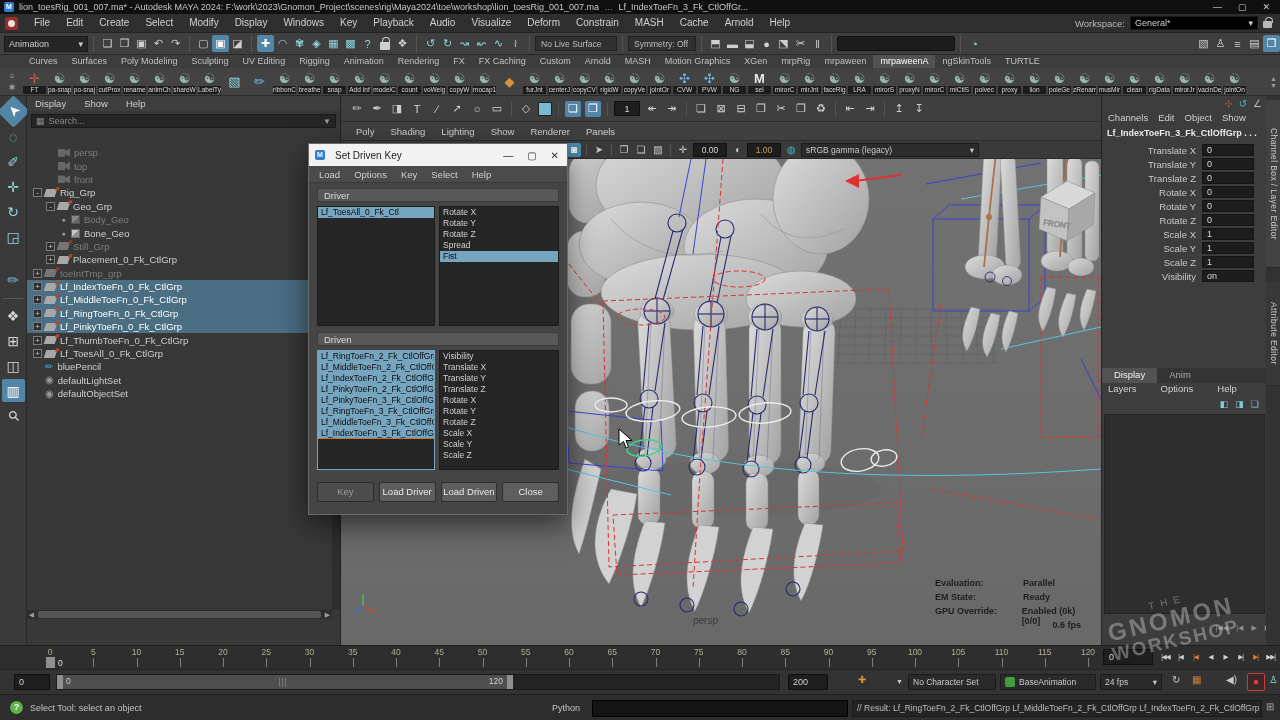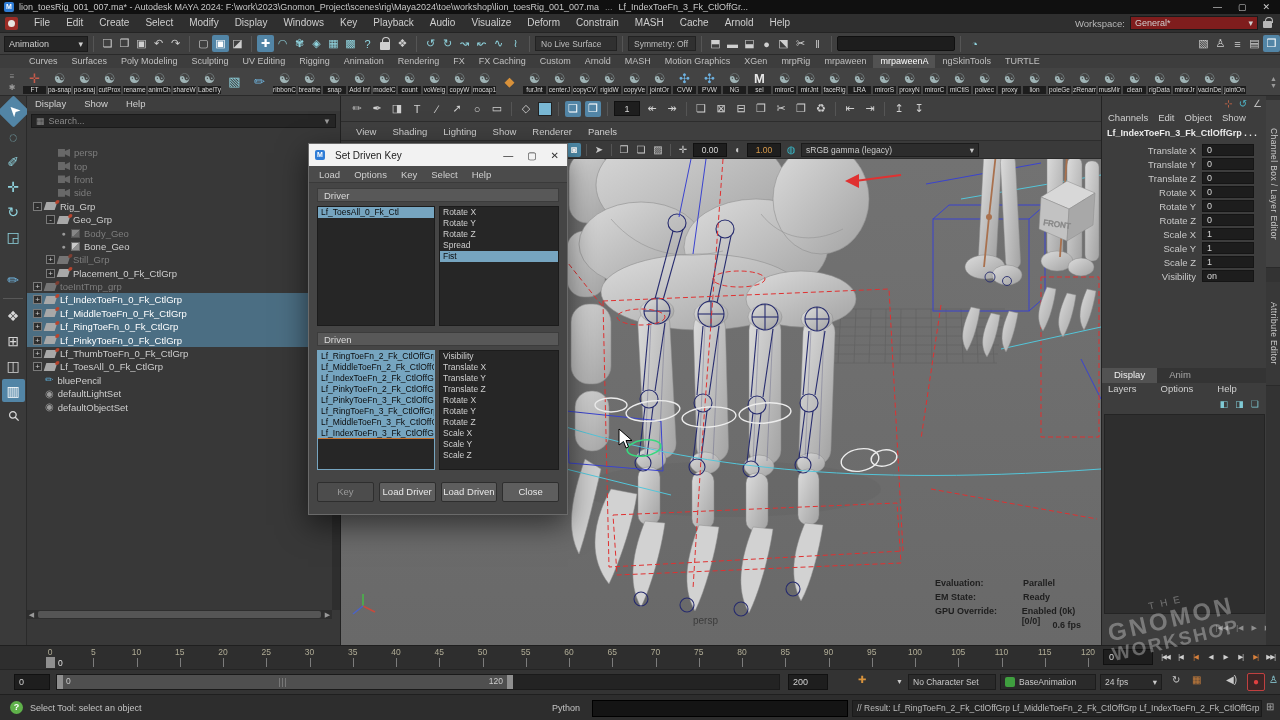--- a/index.html
+++ b/index.html
@@ -23,21 +23,21 @@
   #menubar { left:0; top:14px; width:1280px; height:19px; background:#2f2f2f; display:flex;
     align-items:center; border-bottom:1px solid #242424; }
   .maya-red-ico { width:13px; height:13px; background:#9c2c26; border-radius:2px; margin:0 8px 0 5px;
     flex:none; position:relative; }
   .maya-red-ico::after{ content:''; position:absolute; left:3px; top:3px; width:7px; height:7px;
     border-radius:50%; background:#e8e4df; }
   #menubar-items { display:flex; gap:0; }
   .mb-item { color:#cfcfcf; font-size:10px; padding:0 8px; line-height:18px; }
   #workspace { margin-left:auto; display:flex; align-items:center; gap:5px; padding-right:8px; }
   #workspace .lbl { color:#b8b8b8; font-size:9.5px; }
-  #workspace .field { width:128px; height:14px; background:#7f1d1d; border:1px solid #1a1a1a;
+  #workspace .field { width:128px; height:14px; background:#000000; border:1px solid #1a1a1a;
     color:#d0d0d0; font-size:9px; line-height:12px; padding:0 4px; display:flex; justify-content:space-between; }
   .lock { width:9px; height:7px; background:#b8b8b8; border-radius:1px; position:relative; margin-top:3px;}
   .lock::before{ content:''; position:absolute; left:1.5px; top:-4px; width:6px; height:5px;
     border:1.5px solid #b8b8b8; border-bottom:none; border-radius:4px 4px 0 0; }
 
   
   #toolbar { left:0; top:33px; width:1280px; height:22px; background:#3f3f3f;
     border-bottom:1px solid #2a2a2a; display:flex; align-items:center; }
   .tb-dd { width:84px; height:16px; background:#262626; border:1px solid #1a1a1a; color:#cfcfcf;
     font-size:9px; display:flex; align-items:center; justify-content:space-between; padding:0 4px; margin-left:4px; }
@@ -637,25 +637,20 @@
         <div class="ol-row muted" style="padding-left: 19px;">
           <span class="ol-sp"></span>
           <span class="oi oi-camera"></span>
           <span>top</span>
         </div>
         <div class="ol-row muted" style="padding-left: 19px;">
           <span class="ol-sp"></span>
           <span class="oi oi-camera"></span>
           <span>front</span>
         </div>
-        <div class="ol-row muted" style="padding-left: 19px;">
-          <span class="ol-sp"></span>
-          <span class="oi oi-camera"></span>
-          <span>side</span>
-        </div>
         <div class="ol-row" style="padding-left: 6px;">
           <span class="ol-exp">-</span>
           <span class="oi oi-transform"></span>
           <span>Rig_Grp</span>
         </div>
         <div class="ol-row" style="padding-left: 19px;">
           <span class="ol-exp">-</span>
           <span class="oi oi-transform"></span>
           <span>Geo_Grp</span>
         </div>
@@ -769,21 +764,21 @@
         <span class="bp-ico">❐</span>
         <span class="bp-ico">♻</span>
         <span style="width: 1px; height: 14px; background: rgb(44, 44, 44); border-right: 1px solid rgb(85, 85, 85); margin: 0px 2px;"></span>
         <span class="bp-ico">⇤</span>
         <span class="bp-ico">⇥</span>
         <span style="width: 1px; height: 14px; background: rgb(44, 44, 44); border-right: 1px solid rgb(85, 85, 85); margin: 0px 2px;"></span>
         <span class="bp-ico">↥</span>
         <span class="bp-ico">↧</span>
       </div>
     <div id="vp-menus">
-        <span class="panel-menu-item" style="padding: 0px 7px;">View</span>
+        <span class="panel-menu-item" style="padding: 0px 7px;">Poly</span>
         <span class="panel-menu-item" style="padding: 0px 7px;">Shading</span>
         <span class="panel-menu-item" style="padding: 0px 7px;">Lighting</span>
         <span class="panel-menu-item" style="padding: 0px 7px;">Show</span>
         <span class="panel-menu-item" style="padding: 0px 7px;">Renderer</span>
         <span class="panel-menu-item" style="padding: 0px 7px;">Panels</span>
       </div>
     <div id="vp-iconbar">
         <span class="vpi">▧</span>
         <span class="vpi">◫</span>
         <span class="vpi">▤</span>

